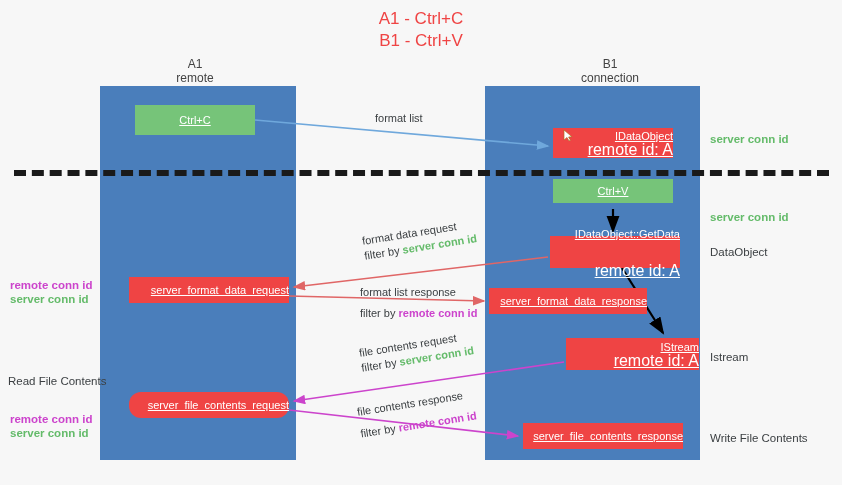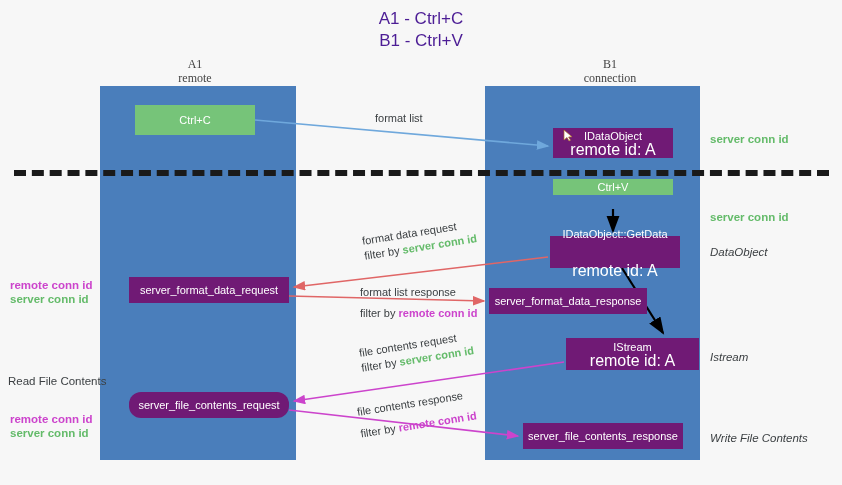--- a/index.html
+++ b/index.html
@@ -23,32 +23,31 @@
   }
   .abs { position: absolute; }
 
   
   #title {
     left: 0; top: 8px;
     width: 842px;
     text-align: center;
     font-size: 17px;
     line-height: 22px;
-    color: #4c1d95;
+    color: #ef4444;
     white-space: pre;
   }
 
   
   .lane-header {
     text-align: center;
     font-size: 12px;
     line-height: 14px;
     color: #434343;
     white-space: pre;
-    font-family: Liberation Serif, serif;
   }
   #lane-a-header { left: 120px; top: 57px; width: 150px; }
   #lane-b-header { left: 520px; top: 57px; width: 180px; text-align: center; }
 
   
   .lane {
     background: #4a7ebb;
     top: 86px;
     height: 374px;
   }
@@ -70,28 +69,29 @@
     display: flex;
     flex-direction: column;
     align-items: center;
     justify-content: center;
     text-align: center;
     font-size: 11px;
     line-height: 13px;
     color: #ffffff;
     white-space: nowrap;
     z-index: 5;
+    text-decoration: underline;
   }
   .node.green { background: #76c479; }
-  .node.orange { background: #701a75; }
+  .node.orange { background: #ef4444; align-items: flex-end; }
   .node .ln2 { font-size: 16px; }
 
   #node-ctrl-c    { left: 135px; top: 105px; width: 120px; height: 30px; }
   #node-idataobj  { left: 553px; top: 128px; width: 120px; height: 30px; }
-  #node-ctrl-v    { left: 553px; top: 179px; width: 120px; height: 16px; }
+  #node-ctrl-v    { left: 553px; top: 179px; width: 120px; height: 24px; }
   #node-getdata   { left: 550px; top: 236px; width: 130px; height: 32px; gap: 23px; }
   #node-fmt-req   { left: 129px; top: 277px; width: 160px; height: 26px; }
   #node-fmt-resp  { left: 489px; top: 288px; width: 158px; height: 26px; }
   #node-istream   { left: 566px; top: 338px; width: 133px; height: 32px; }
   #node-file-req  { left: 129px; top: 392px; width: 160px; height: 26px; border-radius: 12px; }
   #node-file-resp { left: 523px; top: 423px; width: 160px; height: 26px; }
 
   
   #cursor-artifact {
     left: 563px; top: 129px;
@@ -101,21 +101,21 @@
   }
 
   
   .right-note {
     font-size: 11.5px;
     line-height: 14px;
     white-space: nowrap;
   }
   .green-txt { color: #64bb6a; font-weight: bold; }
   .magenta-txt { color: #cc44cc; font-weight: bold; }
-  .plain-note { color: #3c4043; font-style: italic; }
+  .plain-note { color: #3c4043; }
 
   #note-server-conn-1 { left: 710px; top: 132px; }
   #note-server-conn-2 { left: 710px; top: 210px; }
   #note-dataobject    { left: 710px; top: 245px; }
   #note-istream       { left: 710px; top: 350px; }
   #note-write-file    { left: 710px; top: 431px; }
 
   
   .left-note {
     font-size: 11.5px;

